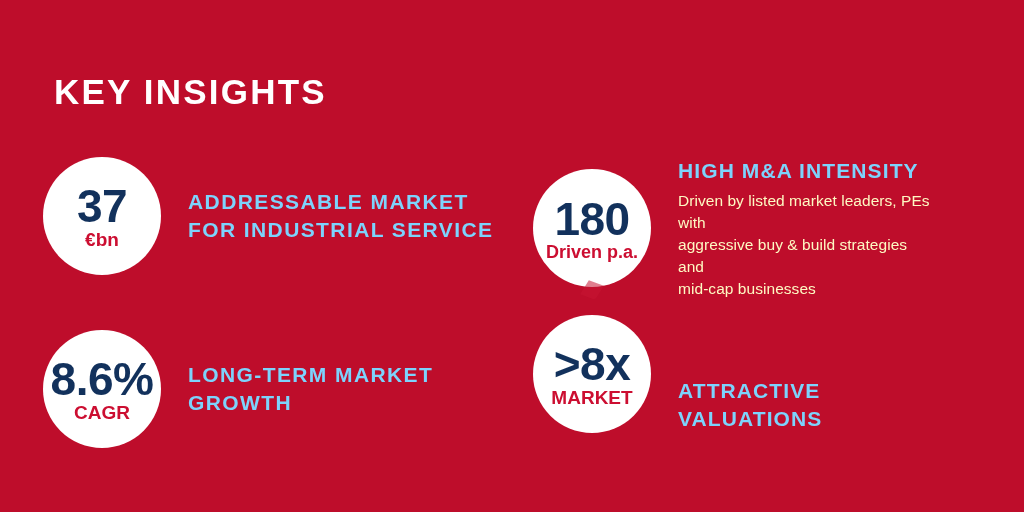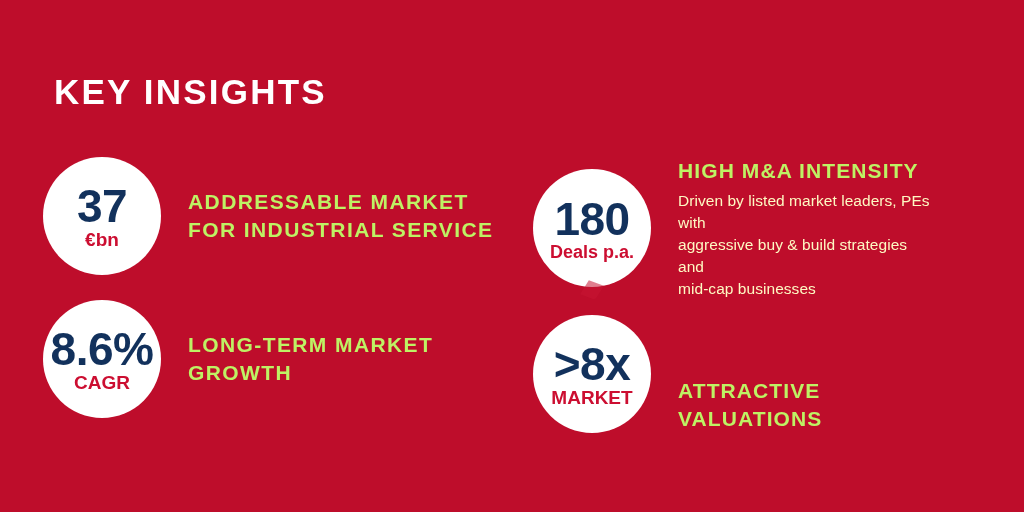--- a/index.html
+++ b/index.html
@@ -33,21 +33,21 @@
     white-space: nowrap;
   }
 
   
   .insight {
     position: absolute;
     display: flex;
     align-items: center;
   }
   .insight.r1c1 { left: 43px;  top: 157px; }
-  .insight.r2c1 { left: 43px;  top: 300px; }
+  .insight.r2c1 { left: 43px;  top: 330px; }
   .insight.r1c2 { left: 533px; top: 157px; }
   .insight.r2c2 { left: 533px; top: 315px; align-items: flex-end; }
 
   .badge {
     position: relative;
     width: 118px;
     height: 118px;
     border-radius: 50%;
     background: #FFFFFF;
     flex: 0 0 118px;
@@ -87,21 +87,21 @@
     background: #C71533;
     transform: rotate(20deg) skewX(-12deg);
     border-radius: 0 0 3px 0;
     opacity: 0.55;
   }
 
   .texts {
     margin-left: 27px;
   }
   .headline {
-    color: #bef264;
+    color: #7dd3fc;
     font-weight: 700;
     font-size: 21px;
     letter-spacing: 1.4px;
     line-height: 1.33;
     white-space: pre-line;
   }
   .headline.compact {
     letter-spacing: 1.1px;
   }
   .body-text {
@@ -139,21 +139,21 @@
     </div>
     <div class="texts">
       <div class="headline">LONG-TERM MARKET
 GROWTH</div>
     </div>
   </div>
 
   <div class="insight r1c2">
     <div class="badge">
       <div class="value">180</div>
-      <div class="unit small">Deals p.a.</div>
+      <div class="unit small">Driven p.a.</div>
       <div class="tail"></div>
     </div>
     <div class="texts">
       <div class="headline compact">HIGH M&amp;A INTENSITY</div>
       <div class="body-text">Driven by listed market leaders, PEs with
 aggressive buy &amp; build strategies and
 mid-cap businesses</div>
     </div>
   </div>
 

